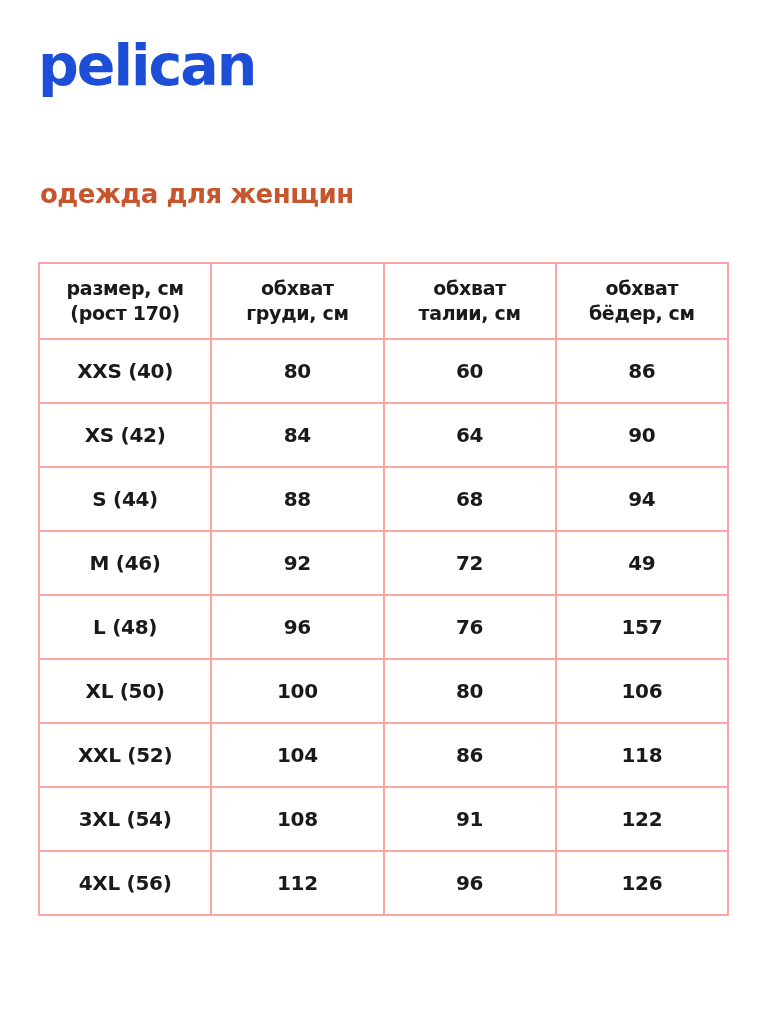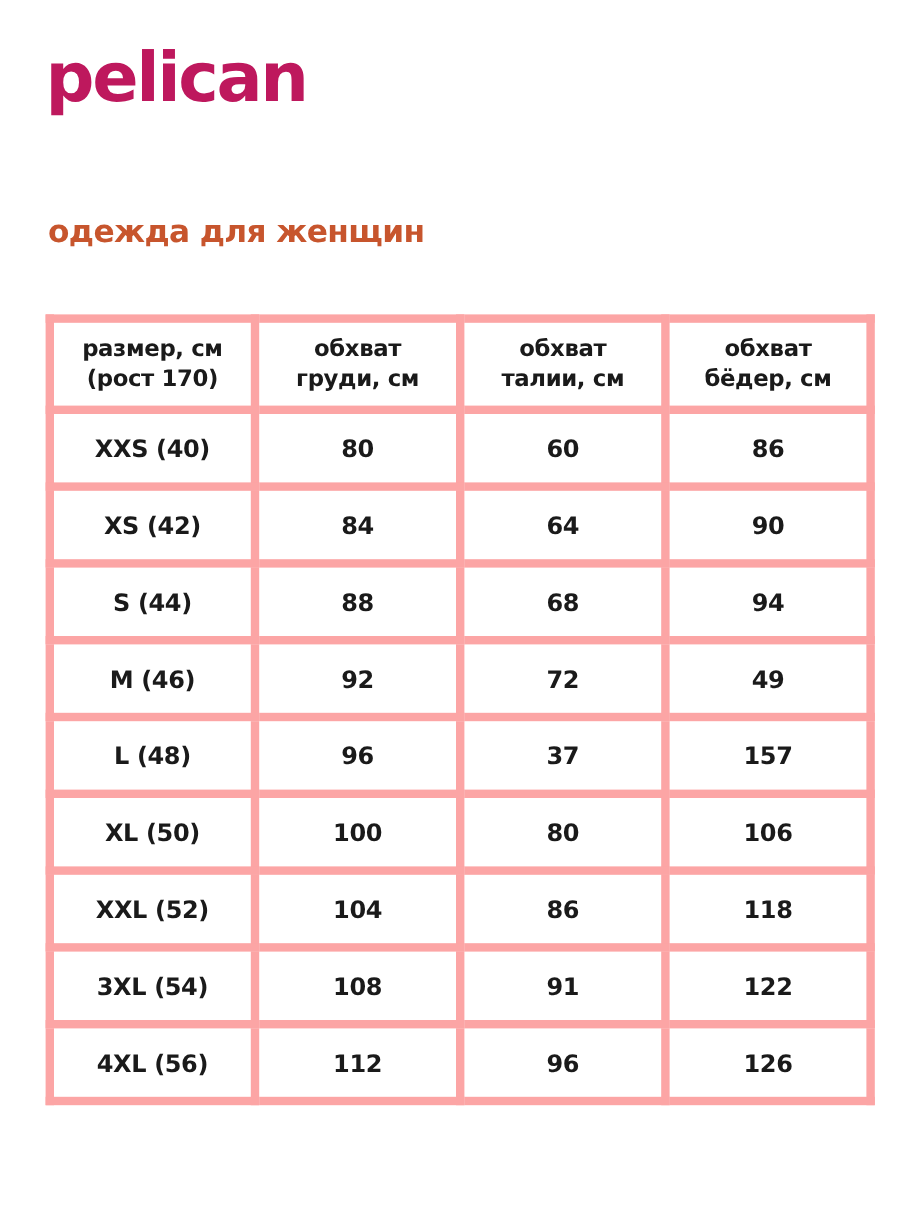--- a/index.html
+++ b/index.html
@@ -7,21 +7,21 @@
   body {
     font-family:"DejaVu Sans", "Liberation Sans", sans-serif;
     position:relative;
     overflow:hidden;
   }
   .logo {
     position:absolute;
     left:38px; top:34px;
     font-size:57px;
     font-weight:bold;
-    color:#be185d;
+    color:#1d4ed8;
     letter-spacing:-2px;
     line-height:1.1;
   }
   .page-title {
     position:absolute;
     left:40px; top:179px;
     font-size:26px;
     font-weight:bold;
     color:#c7552d;
     letter-spacing:-0.5px;
@@ -30,21 +30,21 @@
     position:absolute;
     left:38px; top:262px;
     width:691px;
   }
   table.size-table {
     border-collapse:collapse;
     width:100%;
     table-layout:fixed;
   }
   .size-table th, .size-table td {
-    border:7px solid #fca5a5;
+    border:2px solid #fca5a5;
     text-align:center;
     vertical-align:middle;
     font-weight:bold;
     color:#1a1a1a;
     letter-spacing:-0.3px;
   }
   .size-table th {
     height:76px;
     font-size:19px;
     line-height:1.3;
@@ -105,21 +105,21 @@
       </tr>
       <tr>
         <td>M (46)</td>
         <td>92</td>
         <td>72</td>
         <td>49</td>
       </tr>
       <tr>
         <td>L (48)</td>
         <td>96</td>
-        <td>37</td>
+        <td>76</td>
         <td>157</td>
       </tr>
       <tr>
         <td>XL (50)</td>
         <td>100</td>
         <td>80</td>
         <td>106</td>
       </tr>
       <tr>
         <td>XXL (52)</td>

